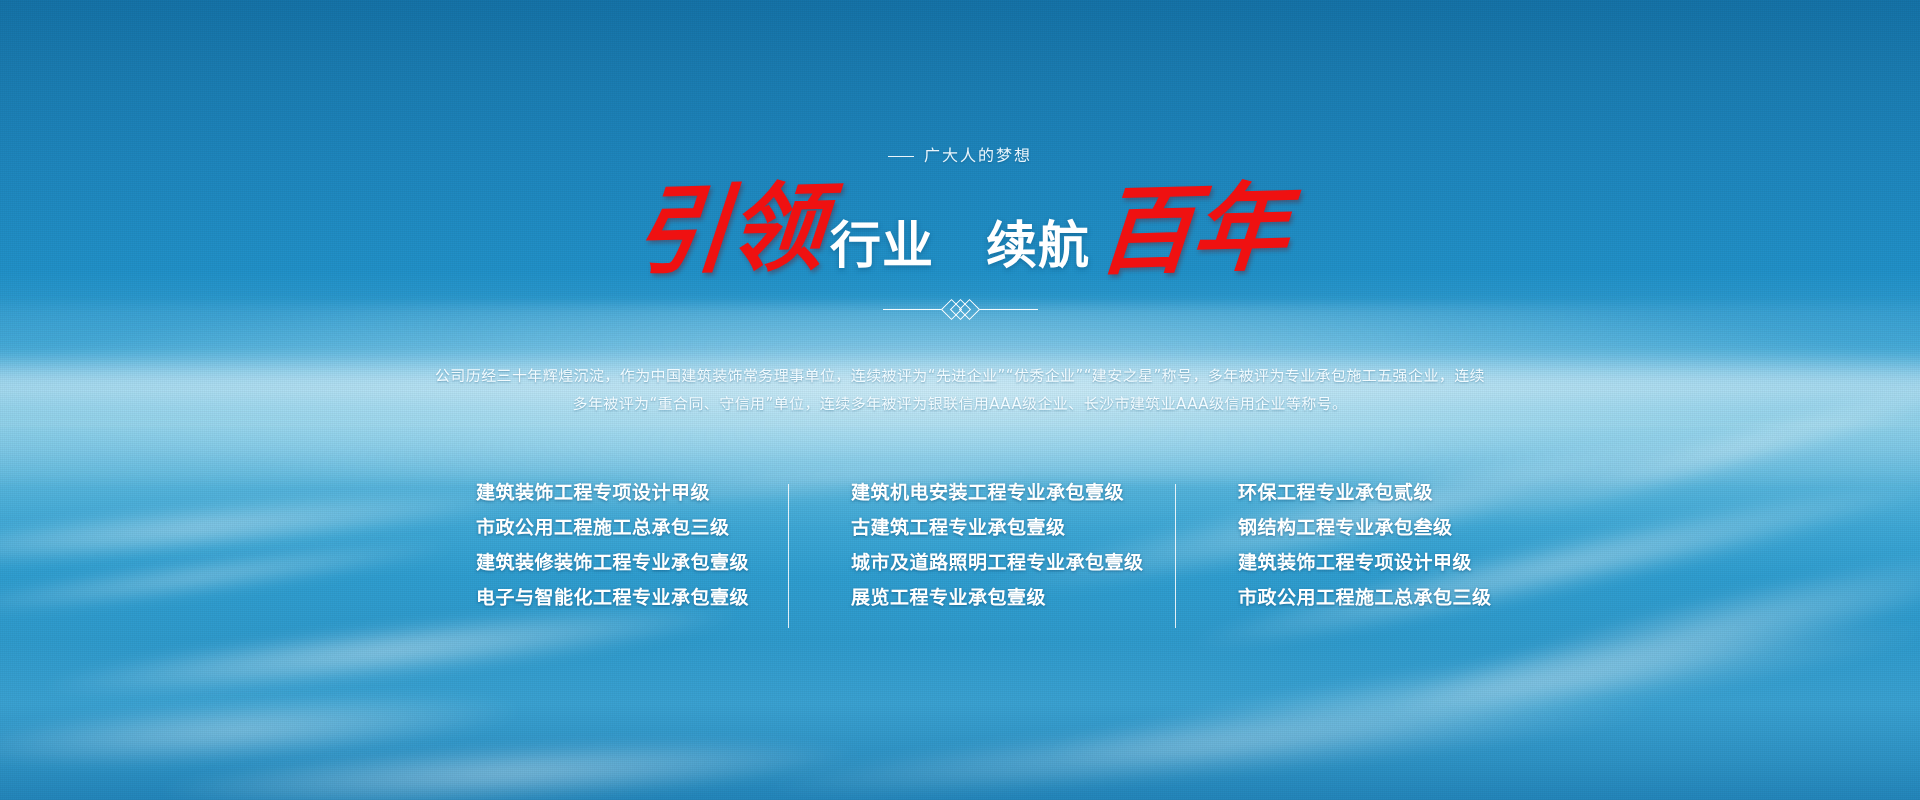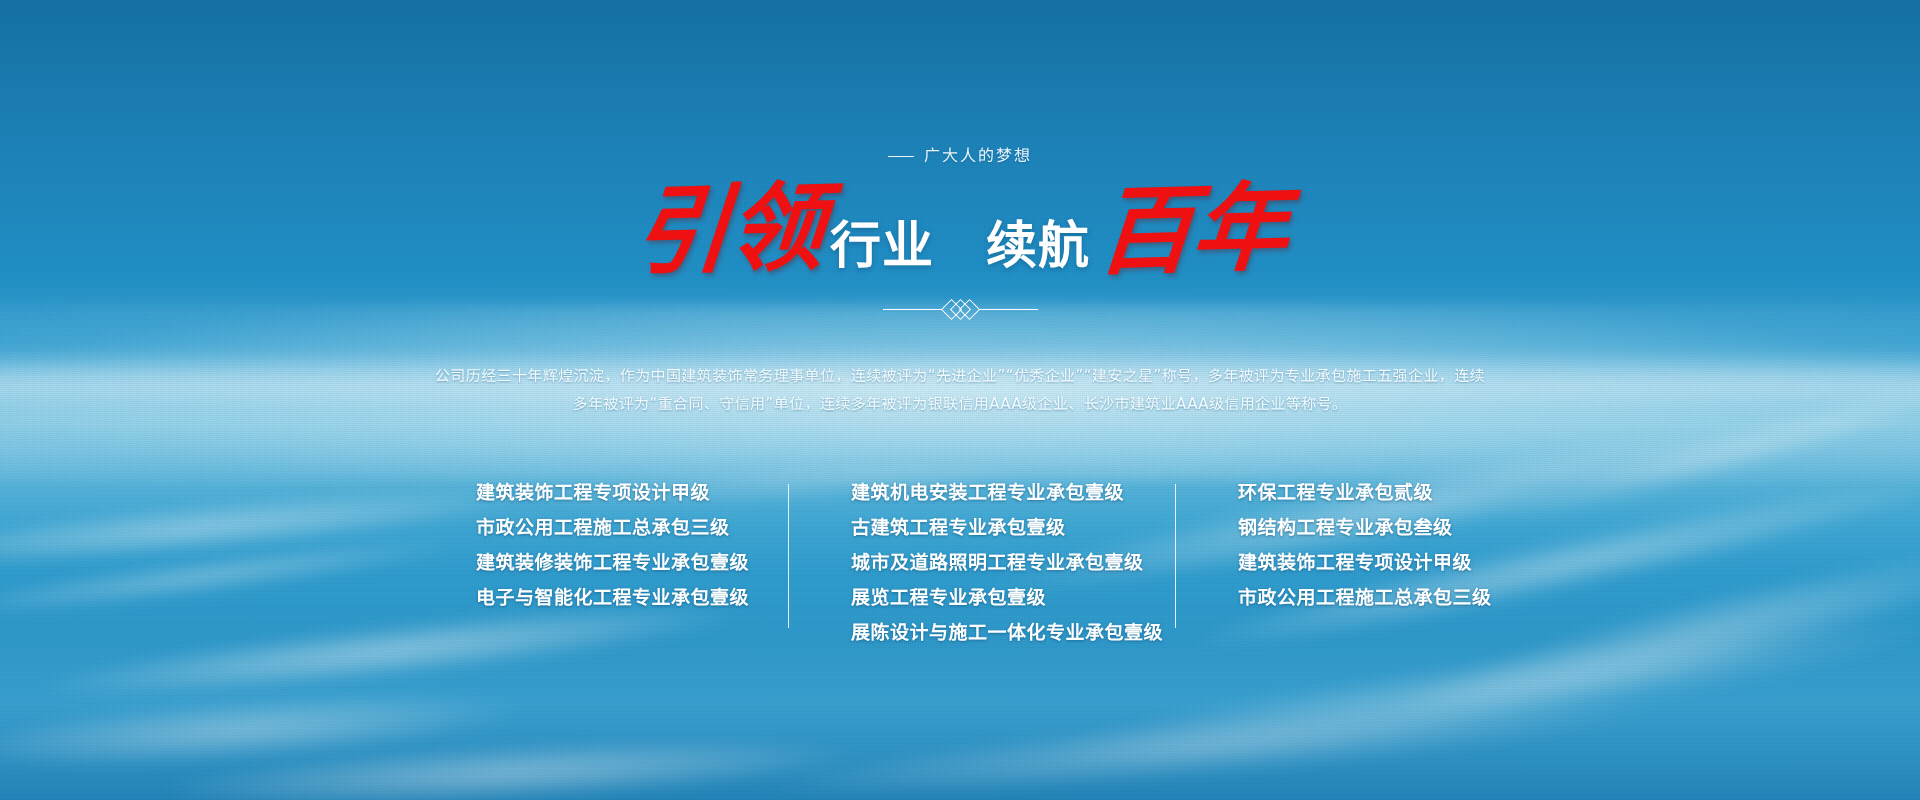--- a/index.html
+++ b/index.html
@@ -291,21 +291,20 @@
         <div class="item">电子与智能化工程专业承包壹级</div>
       </div>
 
       <div class="qual-sep"></div>
 
       <div class="qual-col col-2">
         <div class="item">建筑机电安装工程专业承包壹级</div>
         <div class="item">古建筑工程专业承包壹级</div>
         <div class="item">城市及道路照明工程专业承包壹级</div>
         <div class="item">展览工程专业承包壹级</div>
-        <div class="item">展陈设计与施工一体化专业承包壹级</div>
       </div>
 
       <div class="qual-sep"></div>
 
       <div class="qual-col col-3">
         <div class="item">环保工程专业承包贰级</div>
         <div class="item">钢结构工程专业承包叁级</div>
         <div class="item">建筑装饰工程专项设计甲级</div>
         <div class="item">市政公用工程施工总承包三级</div>
       </div>

